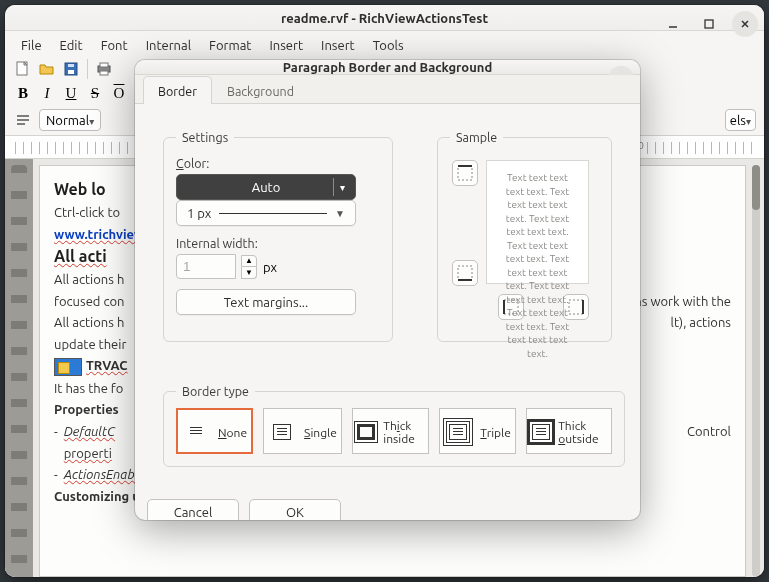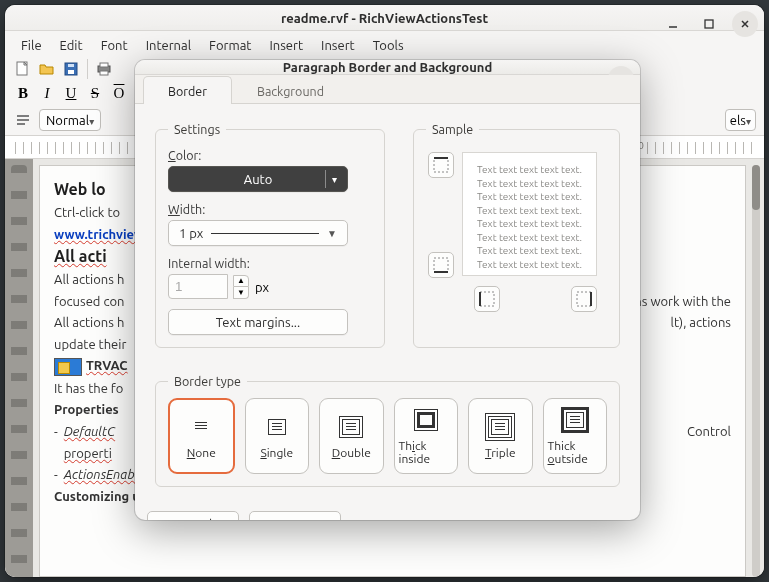--- a/index.html
+++ b/index.html
@@ -114,28 +114,28 @@
     width:505px; height:460px;
     background:#f6f5f4;
     border-radius:10px;
     box-shadow: 0 10px 40px rgba(0,0,0,.35), 0 0 0 1px rgba(0,0,0,.15);
     overflow:hidden;
     display:flex;flex-direction:column;
   }
   .dialog .titlebar{background:linear-gradient(#f6f5f4,#ecebe8);}
   
   .tabs { display:flex; padding:0 8px; border-bottom:1px solid #d6d4d0; background:#f2f0ed; position:relative; }
-  .tab { padding:7px 24px 6px; font-size:12.5px; color:#6a6864;  border:1px solid transparent; border-bottom:none; border-radius:5px 5px 0 0; position:relative; top:1px; background:transparent;}
+  .tab { padding:7px 14px 6px; font-size:12.5px; color:#6a6864;  border:1px solid transparent; border-bottom:none; border-radius:5px 5px 0 0; position:relative; top:1px; background:transparent;}
   .tab.active { color:#222; background:#f6f5f4; border-color:#d6d4d0;}
   
   .dlg-body { flex:1; padding:10px 12px 8px; display:flex; flex-direction:column; gap:10px; }
   .row { display:flex; gap:12px; }
   fieldset {
     border:1px solid #d6d4d0; border-radius:6px;
-    padding:10px 12px 12px; margin:8px;
+    padding:10px 12px 12px; margin:16px;
     position:relative;
   }
   fieldset > legend { padding:0 6px; font-size:12.5px; color:#3b3a37; }
   .settings { flex: 0 0 230px; }
   .sample   { flex: 1; }
   .lbl { font-size:12.5px; color:#3a3a3a; display:block; margin:2px 0 4px; }
   .lbl u{ text-decoration: underline; }
   .btn {
     display:inline-flex;align-items:center;justify-content:center;
     background:#fdfdfc;border:1px solid #c4c2be;border-radius:5px;
@@ -168,22 +168,22 @@
   }
   .side-toggle svg{width:16px;height:16px;}
   .side-toggle.left-top{left:2px;top:6px;}
   .side-toggle.left-bot{left:2px;top:106px;}
   .side-toggle.bot-left{left:48px;top:140px;}
   .side-toggle.bot-right{right:10px;top:140px;}
   
   .border-type{ }
   .bt-row{display:flex;gap:10px;}
   .bt-opt{
-    flex:1; border:1px solid #c4c2be; border-radius:9px; background:#fdfdfc;
-    display:flex;flex-direction:column;align-items:center;justify-content:center;
+    flex:1; border:1px solid #c4c2be; border-radius:0; background:#fdfdfc;
+    display:flex;flex-direction:row;align-items:center;justify-content:center;
     gap:8px; padding:10px 4px 8px; font-size:12px;color:#2b2b2b;
   }
   .bt-opt.selected{ border:2px solid #e56b3d; }
   .bt-icon{width:28px;height:22px;display:flex;align-items:center;justify-content:center;}
   .bt-icon .doc{width:18px;height:16px;border:1px solid #333;display:flex;flex-direction:column;gap:2px;padding:3px 3px;}
   .bt-icon .doc span{height:1px;background:#333;}
   .bt-icon.none .doc{border:none;}
   .bt-icon.double .doc{box-shadow:0 0 0 2px #fff,0 0 0 3px #333;}
   .bt-icon.triple .doc{box-shadow:0 0 0 2px #fff,0 0 0 3px #333,0 0 0 5px #fff,0 0 0 6px #333;}
   .bt-icon.thk-in .doc{border:3px solid #333;box-shadow:0 0 0 2px #fff,0 0 0 3px #333;}
@@ -350,21 +350,20 @@
 
   <div class="dlg-body">
     <div class="row">
       <fieldset class="settings">
         <legend>Settings</legend>
         <label class="lbl"><u>C</u><span></span>olor:</label>
         <div class="btn color-btn">
           <span>Auto</span>
           <span class="drop"></span>
         </div>
-        <label class="lbl" style="margin-top:10px"><u>W</u>idth:</label>
         <div class="btn width-combo">
           <span>1 px</span>
           <span class="line"></span>
           <span style="font-size:10px;color:#555">▼</span>
         </div>
         <label class="lbl" style="margin-top:10px">Internal width:</label>
         <div class="spin-wrap">
           <input class="spin" disabled="" value="1" style="">
           <div class="spin-btns">
             <span>▲</span>
@@ -430,30 +429,20 @@
             <div class="bt-icon single">
               <div class="doc">
                 <span></span>
                 <span></span>
                 <span></span>
               </div>
             </div>
             <span><u>S</u>ingle</span>
           </div>
           <div class="bt-opt">
-            <div class="bt-icon double">
-              <div class="doc">
-                <span></span>
-                <span></span>
-                <span></span>
-              </div>
-            </div>
-            <span><u>D</u>ouble</span>
-          </div>
-          <div class="bt-opt">
             <div class="bt-icon thk-in">
               <div class="doc">
                 <span></span>
                 <span></span>
                 <span></span>
               </div>
             </div>
             <span>Th<u>i</u>ck inside</span>
           </div>
           <div class="bt-opt">

